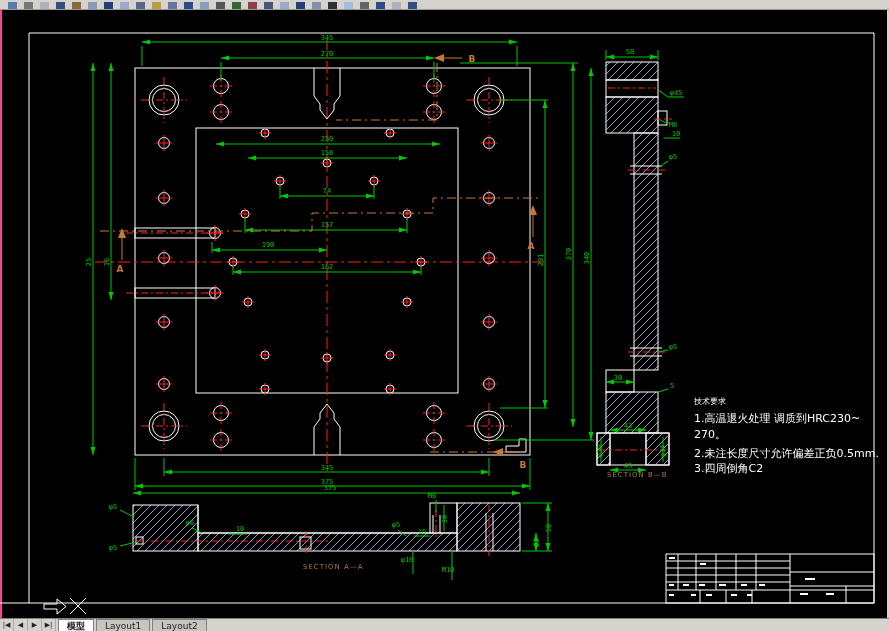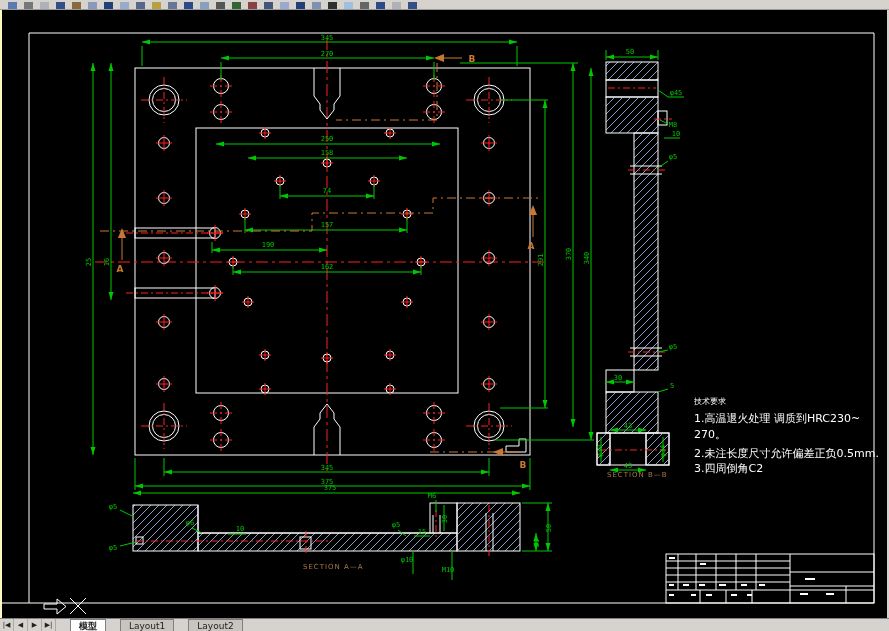--- a/index.html
+++ b/index.html
@@ -1,20 +1,20 @@
 <!DOCTYPE html>
 <html><head>
 <meta charset="utf-8">
 <style>
   html,body{margin:0;padding:0;background:#d6d3ce;width:889px;height:631px;overflow:hidden}
   .toolbar{position:absolute;left:0;top:0;width:889px;height:10px;background:#d6d3ce;
            border-bottom:1px solid #9a9a9a;display:flex;align-items:flex-end;gap:7px;
            padding:0 8px;box-sizing:border-box;overflow:hidden}
   .toolbar i{display:block;width:9px;height:7px;flex:0 0 auto}
-  .canvas-wrap{position:absolute;left:0;top:10px;width:867px;height:608px;background:#fef9c3}
+  .canvas-wrap{position:absolute;left:0;top:10px;width:867px;height:608px;background:#ec4899}
   svg{display:block}
   .w{stroke:#ffffff;fill:none;stroke-width:1}
   .g{stroke:#00c800;fill:none;stroke-width:1}
   .gd{stroke:#00c800;fill:none;stroke-width:1;marker-start:url(#ga);marker-end:url(#ga)}
   .r{stroke:#ff2020;fill:none;stroke-width:1}
   .dc{stroke-dasharray:12 4 3 4}
   .ds{stroke-dasharray:7 3 2 3}
   .o{stroke:#c87832;fill:none;stroke-width:1}
   .od{stroke-dasharray:9 4 2 4}
   .of{fill:#c87832;stroke:none}
@@ -23,21 +23,21 @@
   text.dim{fill:#00c800;font:7px "DejaVu Sans Mono",monospace;text-anchor:middle}
   text.lbl{fill:#a8784a;font:7px "DejaVu Sans",sans-serif;letter-spacing:1px}
   text.mk{fill:#c87832;font:bold 9px "DejaVu Sans",sans-serif;text-anchor:middle}
   text.note{fill:#ffffff;font:11px "DejaVu Sans",sans-serif}
   text.noteS{fill:#ffffff;font:8px "DejaVu Sans",sans-serif}
   .tm{fill:#ffffff;stroke:none}
   .tabbar{position:absolute;left:0;top:618px;width:889px;height:13px;background:#d6d3ce;
           border-top:1px solid #808080;display:flex;align-items:stretch;font:9px "DejaVu Sans",sans-serif;
           overflow:hidden}
   .navbtn{width:13px;text-align:center;color:#222;font-size:7px;line-height:13px;border-right:1px solid #aaa}
-  .tab{padding:0 8px;line-height:12px;border:1px solid #808080;border-bottom:none;background:#c8c5c0;color:#222;margin-left:14px}
+  .tab{padding:0 8px;line-height:12px;border:1px solid #808080;border-bottom:none;background:#c8c5c0;color:#222;margin-left:2px}
   .tab.active{background:#ffffff;font-weight:bold}
 </style>
 </head>
 <body>
 
 <div class="toolbar">
   <i style="background:#5a7ab0"></i>
   <i style="background:#777"></i>
   <i style="background:#b0b0b8"></i>
   <i style="background:#334f86"></i>

